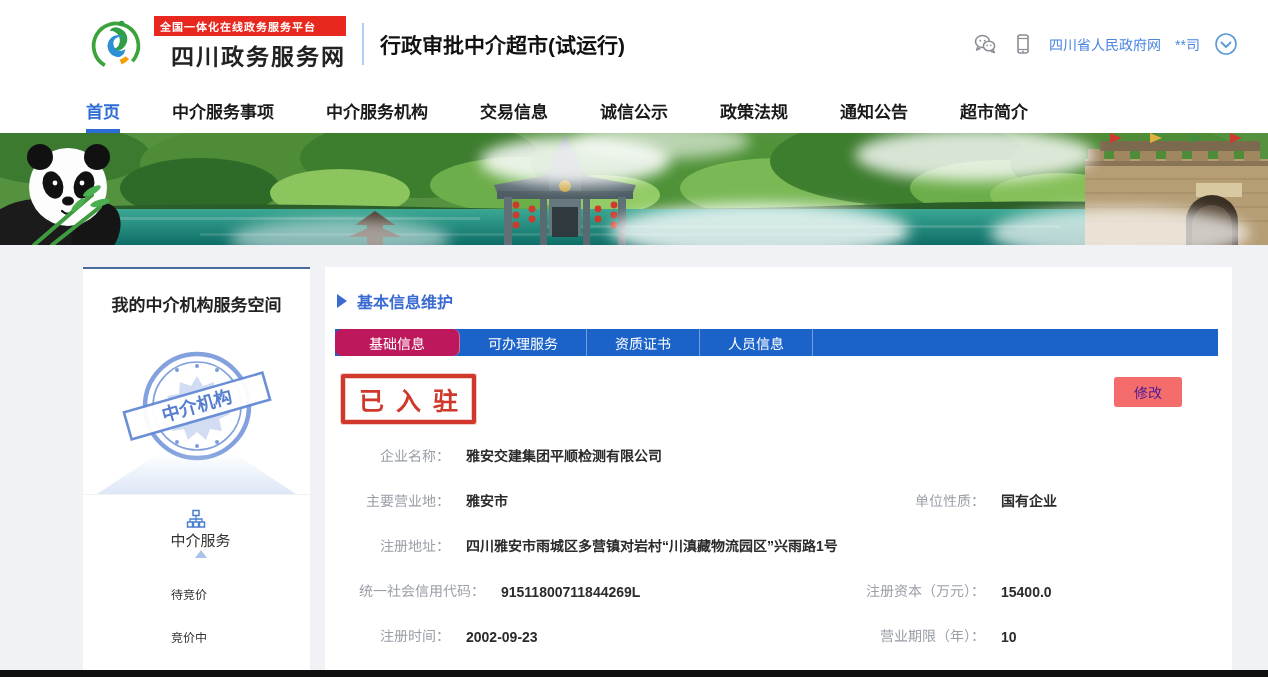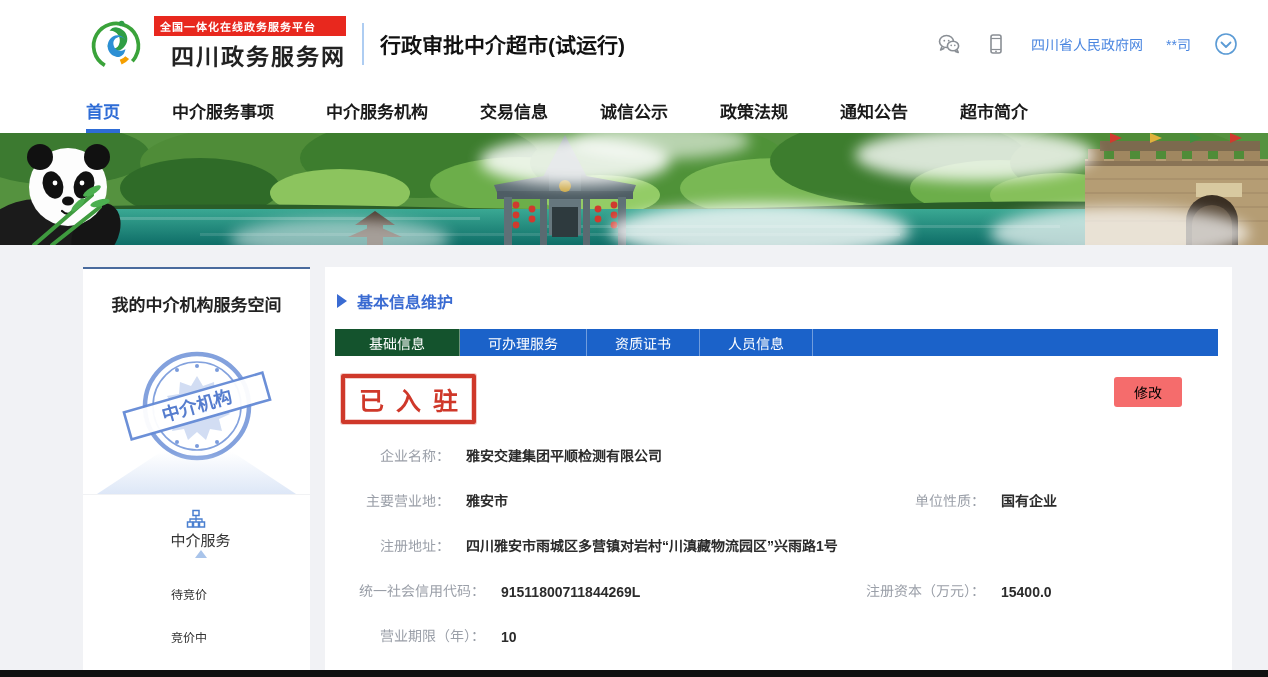--- a/index.html
+++ b/index.html
@@ -10,21 +10,21 @@
   .header { height:88px; background:#fff; display:flex; align-items:center;
     justify-content:space-between; padding:0 30px 0 88px; }
   .brand { display:flex; align-items:center; }
   .logo-svg { width:56px; height:56px; margin-right:10px; }
   .brand-text { display:flex; flex-direction:column; }
   .badge { background:#e8281e; color:#fff; font-size:11px; letter-spacing:1px;
     padding:2px 6px; font-weight:bold; white-space:nowrap; }
   .site-name { font-size:23px; font-weight:bold; color:#222; letter-spacing:2px; margin-top:2px;margin-left:17px; }
   .v-divider { width:2px; height:42px; background:#aecdf2; margin:0 16px; }
   .portal-title { font-size:21px; font-weight:bold; color:#111; }
-  .header-right { display:flex; align-items:center; gap:23px; }
+  .header-right { display:flex; align-items:center; gap:14px; }
   .hicon { width:24px; height:24px; }
   .gov-link { color:#4a86e0; font-size:14px; text-decoration:none; }
   .user-name { color:#4a86e0; font-size:14px; }
 
   
   .navbar { height:45px; background:#fff; display:flex; align-items:center;
     padding-left:86px; gap:52px; }
   .nav-item { font-size:17px; font-weight:bold; color:#1a1a1a; cursor:pointer;
     position:relative; height:45px; display:flex; align-items:center; }
   .nav-item.active { color:#2e6cd6; }
@@ -58,26 +58,26 @@
 
   
   .main-panel { flex:1; background:#fff; position:relative; padding:22px 14px 0 10px; }
   .sec-title { display:flex; align-items:center; gap:10px; margin-left:2px; }
   .tri-right { width:0; height:0; border-top:7px solid transparent;
     border-bottom:7px solid transparent; border-left:10px solid #3a6bd2; }
   .sec-title-text { color:#3a6bd2; font-size:16px; font-weight:bold; }
   .tabbar { display:flex; background:#1b62c9; height:27px; margin-top:16px; }
   .tab { color:#fff; font-size:14px; display:flex; align-items:center; justify-content:center;
     padding:0 28px; border-right:1px solid rgba(255,255,255,.38); cursor:pointer; }
-  .tab.active { background:#14532d; padding:4px 34px; }
+  .tab.active { background:#be185d; padding:4px 34px;border-radius:7px; }
   .status-stamp { display:inline-block; margin:18px 0 0 6px; color:#cf382a;
     border:4px solid #cf382a; font-size:25px; font-weight:bold; letter-spacing:12px;
     padding:3px 2px 3px 14px; border-radius:2px;
     box-shadow:0 0 0 1px rgba(207,56,42,.25), inset 0 0 0 1px rgba(207,56,42,.25); }
-  .modify-btn { position:absolute; top:110px; right:50px; background:#f56c6c; color:#000000;
+  .modify-btn { position:absolute; top:110px; right:50px; background:#f56c6c; color:#4c1d95;
     border:none; font-size:14px; padding:5px 20px; border-radius:3px; cursor:pointer; }
   .rows { margin-top:8px; }
   .frow { display:flex; align-items:center; height:45px; }
   .field { display:flex; align-items:flex-end; }
   .field.left { width:500px; flex:none; }
   .field .flabel { width:115px; flex:none; text-align:right; color:#9a9fa8; font-size:14px; }
   .field.right .flabel { width:150px; }
   .field .fvalue { margin-left:16px; color:#2b2b2b; font-size:14px; font-weight:bold; }
 
   .bottom-bar { position:fixed; left:0; bottom:0; width:1268px; height:7px; background:#101010; }
@@ -360,20 +360,24 @@
         <div class="field left">
           <span class="flabel" style="width:150px">统一社会信用代码：</span>
           <span class="fvalue">91511800711844269L</span>
         </div>
         <div class="field right">
           <span class="flabel">注册资本（万元）：</span>
           <span class="fvalue">15400.0</span>
         </div>
       </div>
       <div class="frow">
+        <div class="field left">
+          <span class="flabel">注册时间：</span>
+          <span class="fvalue">2002-09-23</span>
+        </div>
         <div class="field right">
           <span class="flabel">营业期限（年）：</span>
           <span class="fvalue">10</span>
         </div>
       </div>
     </div>
   </section>
 </div>
 
 <div class="bottom-bar"></div>

